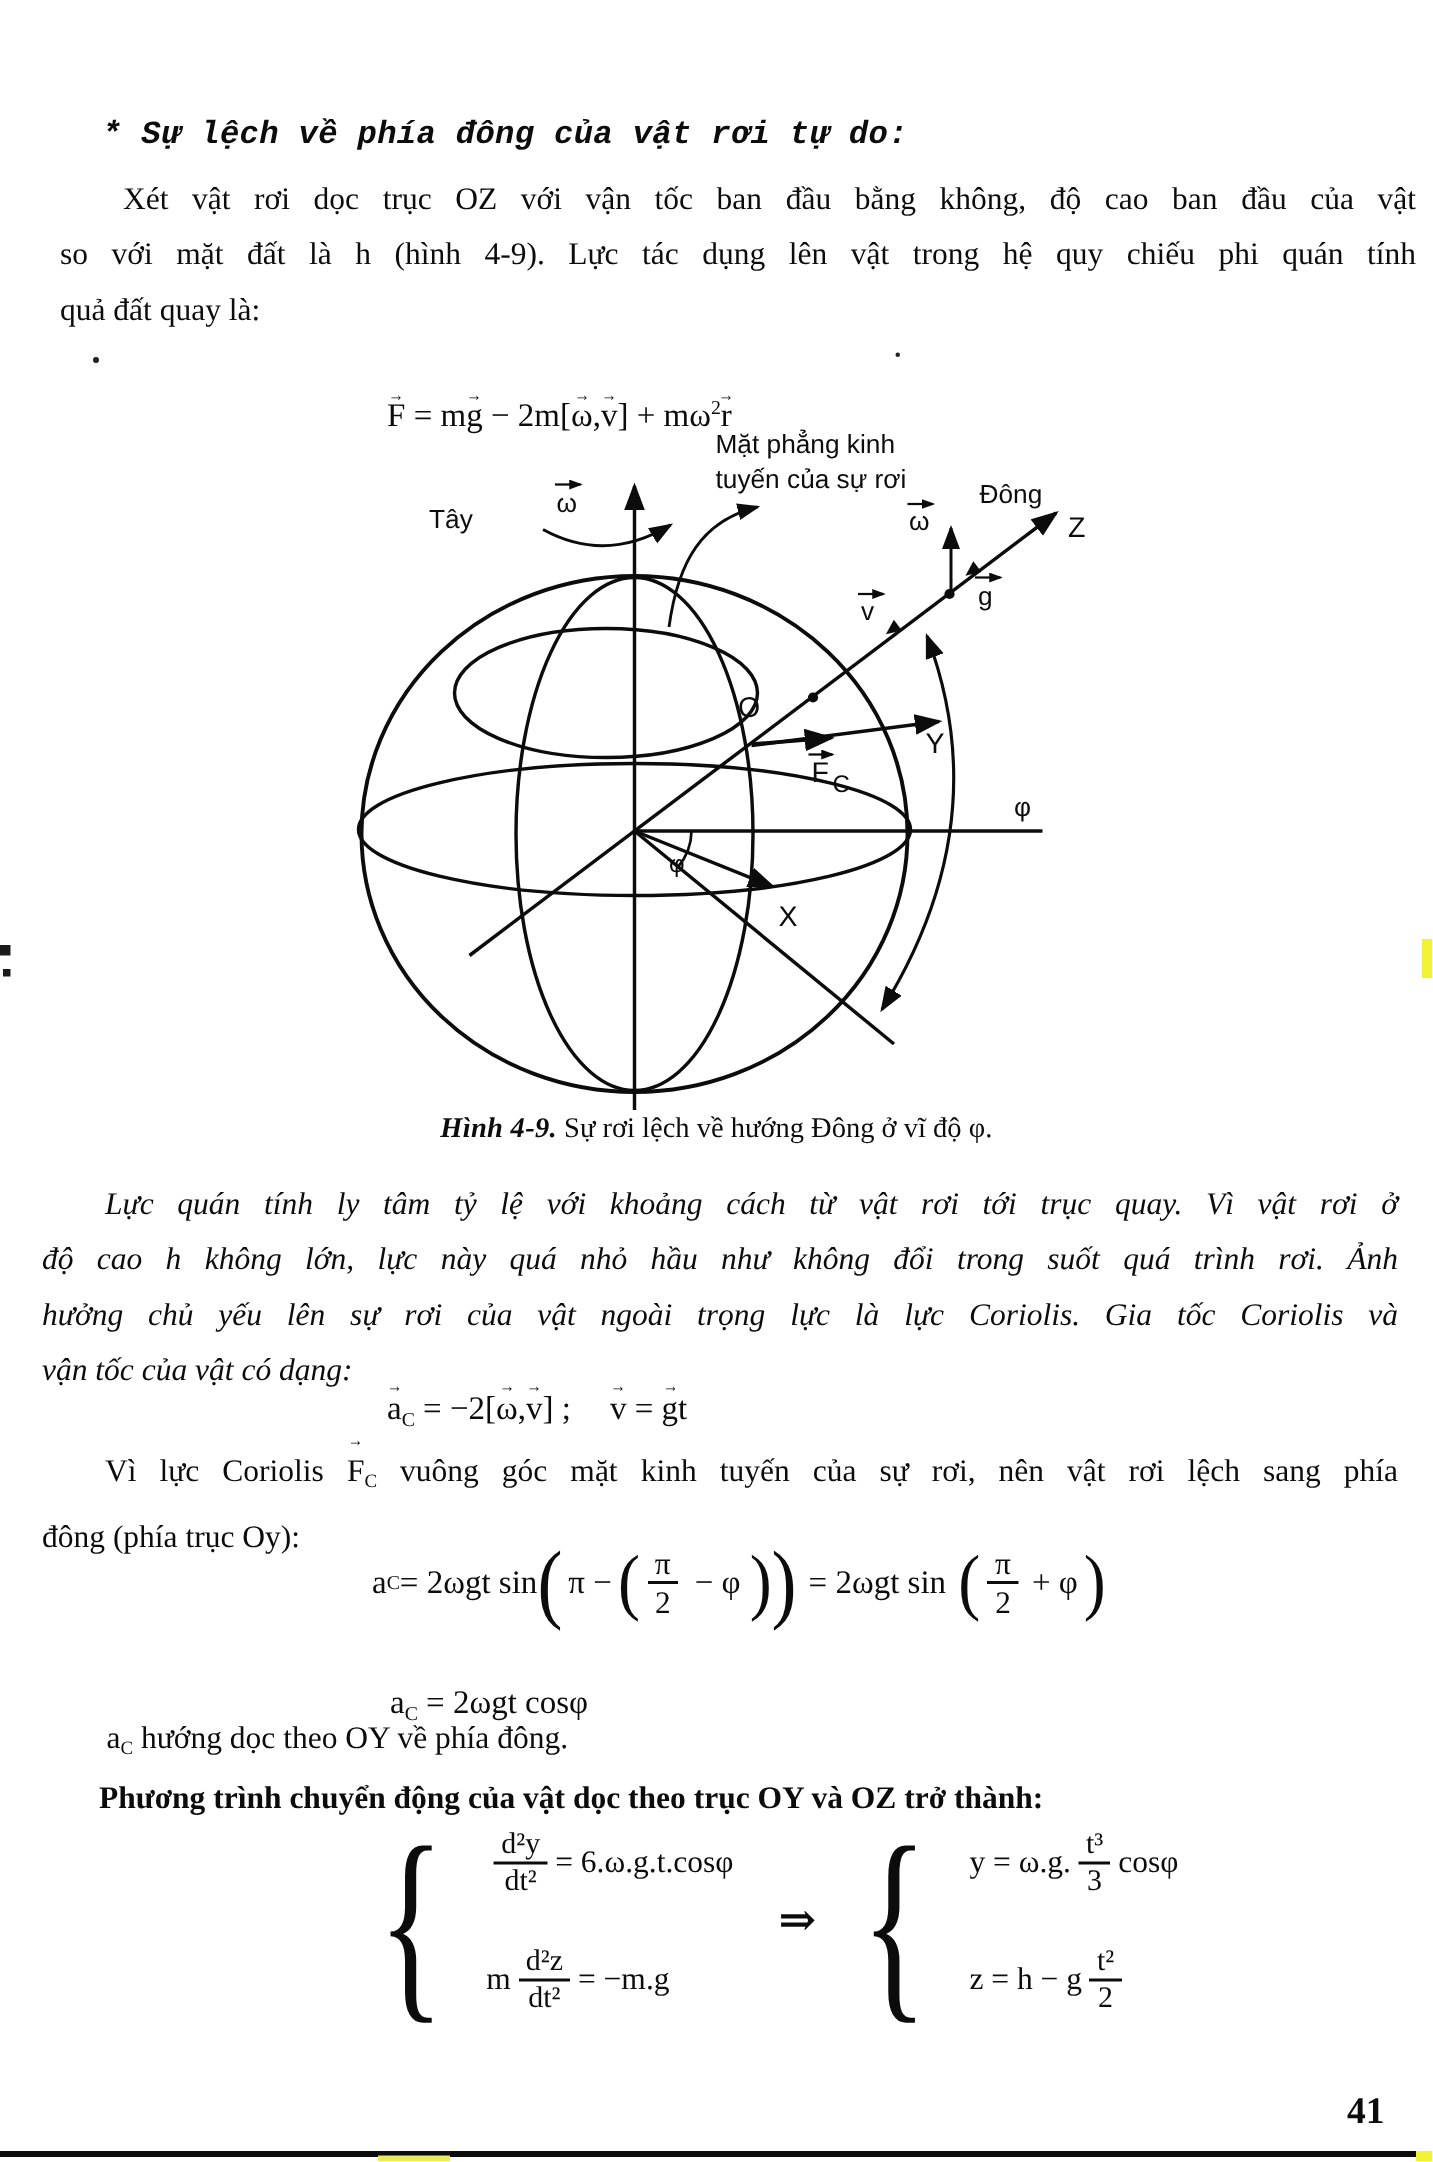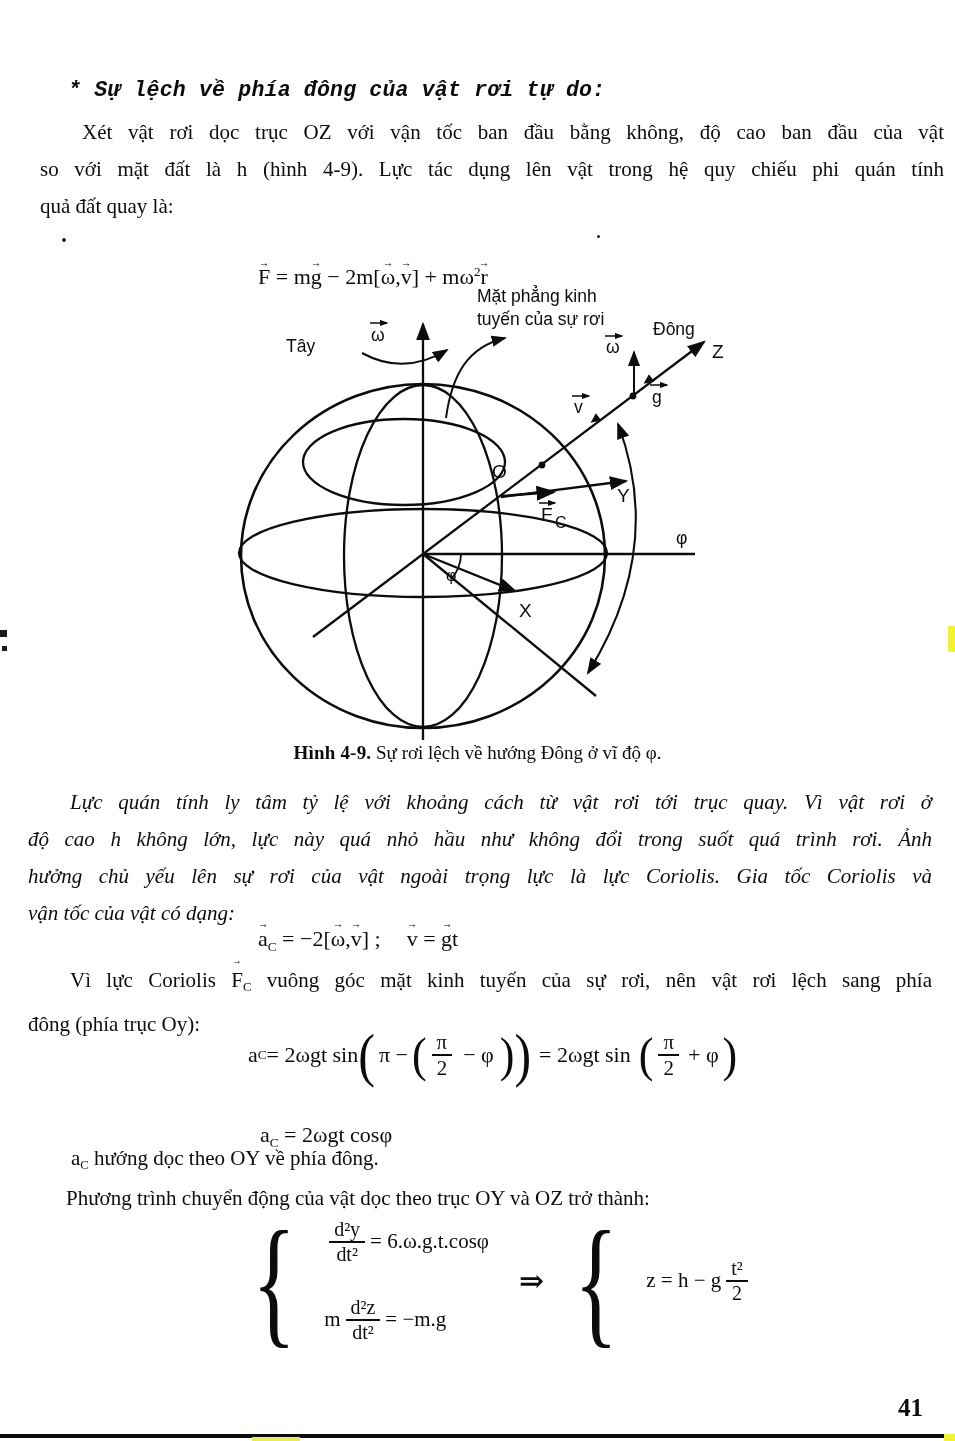--- a/index.html
+++ b/index.html
@@ -29,21 +29,21 @@
   .frac .den{padding:0 2px;}
   .paren{line-height:.9;display:inline-block;font-weight:400;}
   .p1{font-size:50px;transform:scaleY(1.18);}
   .p2{font-size:44px;transform:scaleY(1.12);}
   .sys{display:flex;align-items:center;gap:28px;}
   .brace{font-size:92px;font-weight:300;transform:scaleY(1.55);line-height:1;display:inline-block;}
   .syscol{display:flex;flex-direction:column;gap:30px;font-size:21px;}
   .sysrow{display:flex;align-items:center;white-space:nowrap;}
   .implies{font-size:30px;font-weight:bold;margin:0 2px;}
   .caption{left:0;width:955px;text-align:center;font-size:19px;}
-  .caption b{letter-spacing:.2px;}
+  .caption b{letter-spacing:.2px;font-style:italic;}
   .pagenum{font-size:25px;font-weight:bold;}
   .rule{background:#0c0c0c;}
   .mark{position:absolute;}
   .dot{position:absolute;width:4px;height:4px;background:#222;border-radius:50%;}
   svg text{font-family:"Liberation Sans","DejaVu Sans",sans-serif;font-size:17.5px;fill:#0c0c0c;}
   svg text.lbl-lg{font-size:19px;}
   svg text.lbl-sm{font-size:16px;}
 </style>
 </head>
 <body>
@@ -165,21 +165,21 @@
       <span class="den">2</span>
     </span>
   <span style="margin:0 4px;">+ φ</span>
   <span class="paren p2">)</span>
 </div>
 
 <div class="abs equation" style="left:260px;top:1102px;margin-top:20px;"><span>a</span><span class="sub">C</span><span> = 2ωgt cosφ</span></div>
 
 <div class="abs body-text" style="left:71px;top:1140px;"><span>a</span><span class="sub">C</span><span> hướng dọc theo OY về phía đông.</span></div>
 
-<div class="abs body-text" style="left:66px;top:1180px;">Phương trình chuyển động của vật dọc theo trục OY và OZ trở thành:</div>
+<div class="abs body-text" style="left:66px;top:1180px;font-weight:bold;">Phương trình chuyển động của vật dọc theo trục OY và OZ trở thành:</div>
 
 <div class="abs sys" style="left:252px;top:1218px;">
   <span class="brace">{</span>
   <div class="syscol">
     <div class="sysrow">
       <span class="frac">
           <span class="num">d²y</span>
           <span class="den">dt²</span>
         </span>
       <span> = 6.ω.g.t.cosφ</span>
@@ -189,20 +189,28 @@
       <span class="frac">
           <span class="num">d²z</span>
           <span class="den">dt²</span>
         </span>
       <span> = −m.g</span>
     </div>
   </div>
   <span class="implies">⇒</span>
   <span class="brace">{</span>
   <div class="syscol">
+    <div class="sysrow">
+      <span>y = ω.g. </span>
+      <span class="frac">
+          <span class="num">t³</span>
+          <span class="den">3</span>
+        </span>
+      <span> cosφ</span>
+    </div>
     <div class="sysrow">
       <span>z = h − g </span>
       <span class="frac">
           <span class="num">t²</span>
           <span class="den">2</span>
         </span>
     </div>
   </div>
 </div>
 

